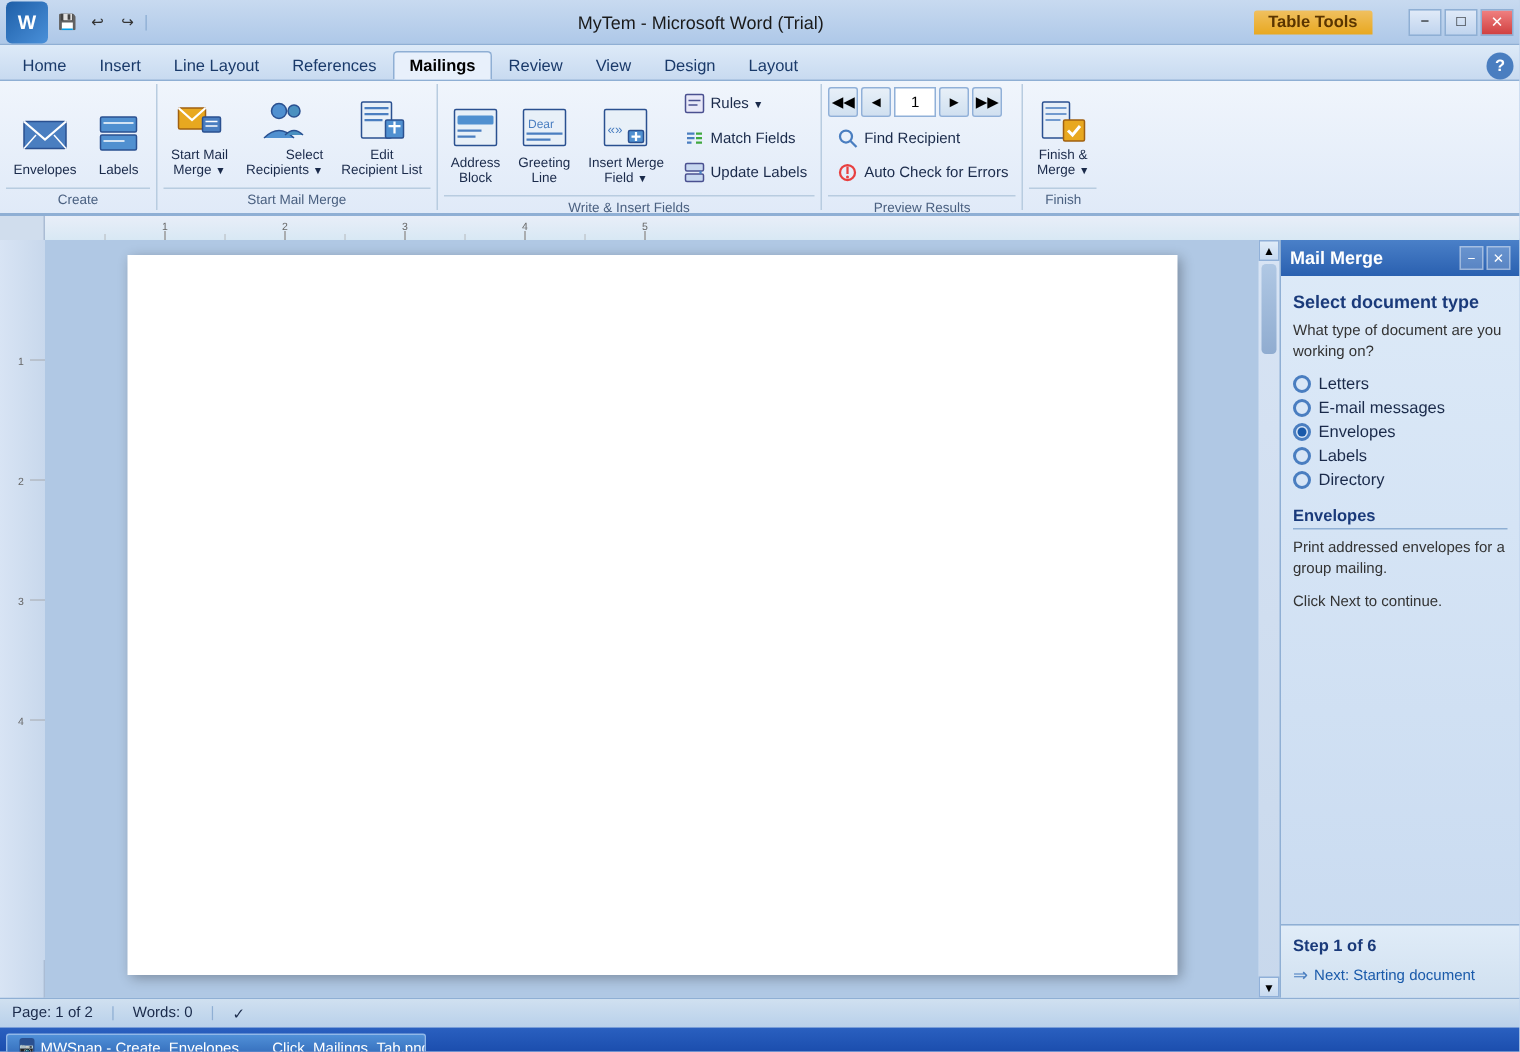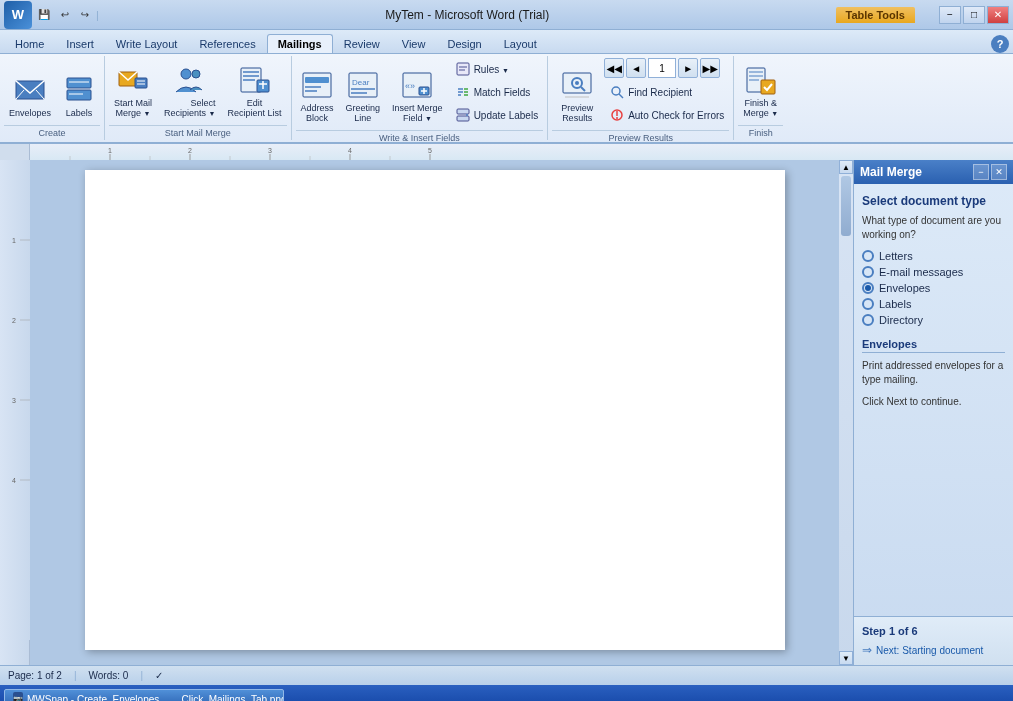--- a/index.html
+++ b/index.html
@@ -380,21 +380,21 @@
       <button class="win-btn">−</button>
       <button class="win-btn">□</button>
       <button class="win-btn close">✕</button>
     </div>
   </div>
 </div>
 
 <div id="ribbon-tabs">
   <div class="rtab">Home</div>
   <div class="rtab">Insert</div>
-  <div class="rtab">Write Layout</div>
+  <div class="rtab">Line Layout</div>
   <div class="rtab">References</div>
   <div class="rtab active">Mailings</div>
   <div class="rtab">Review</div>
   <div class="rtab">View</div>
   <div class="rtab">Design</div>
   <div class="rtab">Layout</div>
   <div class="help-btn">?</div>
 </div>
 
 <div id="ribbon">
@@ -540,32 +540,20 @@
           </div>
           <span>Update Labels</span>
         </div>
       </div>
     </div>
     <div class="ribbon-group-label">Write &amp; Insert Fields</div>
   </div>
 
   <div class="ribbon-group">
     <div class="ribbon-group-content">
-      <div class="preview-btn-large">
-        <div class="ico-box">
-          <svg width="32" height="32" viewBox="0 0 32 32">
-            <rect x="2" y="4" width="28" height="20" rx="1" fill="#e8f0f8" stroke="#2a5090" stroke-width="1"></rect>
-            <circle cx="16" cy="14" r="5" fill="none" stroke="#4a7ec0" stroke-width="2"></circle>
-            <circle cx="16" cy="14" r="2" fill="#4a7ec0"></circle>
-            <line x1="20" y1="18" x2="24" y2="22" stroke="#4a7ec0" stroke-width="2"></line>
-            <line x1="4" y1="28" x2="28" y2="28" stroke="#c0c0c0" stroke-width="1"></line>
-          </svg>
-        </div>
-        <span style="font-size:9px;text-align:center;">Preview<br>Results</span>
-      </div>
       <div class="ribbon-col">
         <div style="display:flex;align-items:center;gap:2px;margin-bottom:2px;">
           <button class="nav-btn">◀◀</button>
           <button class="nav-btn">◄</button>
           <input class="nav-input" value="1" style="">
           <button class="nav-btn">►</button>
           <button class="nav-btn">▶▶</button>
         </div>
         <div class="ribbon-btn-small">
           <div class="ico-box-sm">
@@ -704,21 +692,21 @@
         <label class="radio-item">
           <div class="radio-circle"></div>
           <span>Labels</span>
         </label>
         <label class="radio-item">
           <div class="radio-circle"></div>
           <span>Directory</span>
         </label>
       </div>
       <div class="section-title">Envelopes</div>
-      <p>Print addressed envelopes for a type mailing.</p>
+      <p>Print addressed envelopes for a group mailing.</p>
       <p>Click Next to continue.</p>
     </div>
     <div id="panel-footer">
       <div class="step-text">Step 1 of 6</div>
       <div class="next-link">
         <span class="next-arrow">⇒</span>
         <span>Next: Starting document</span>
       </div>
     </div>
   </div>

